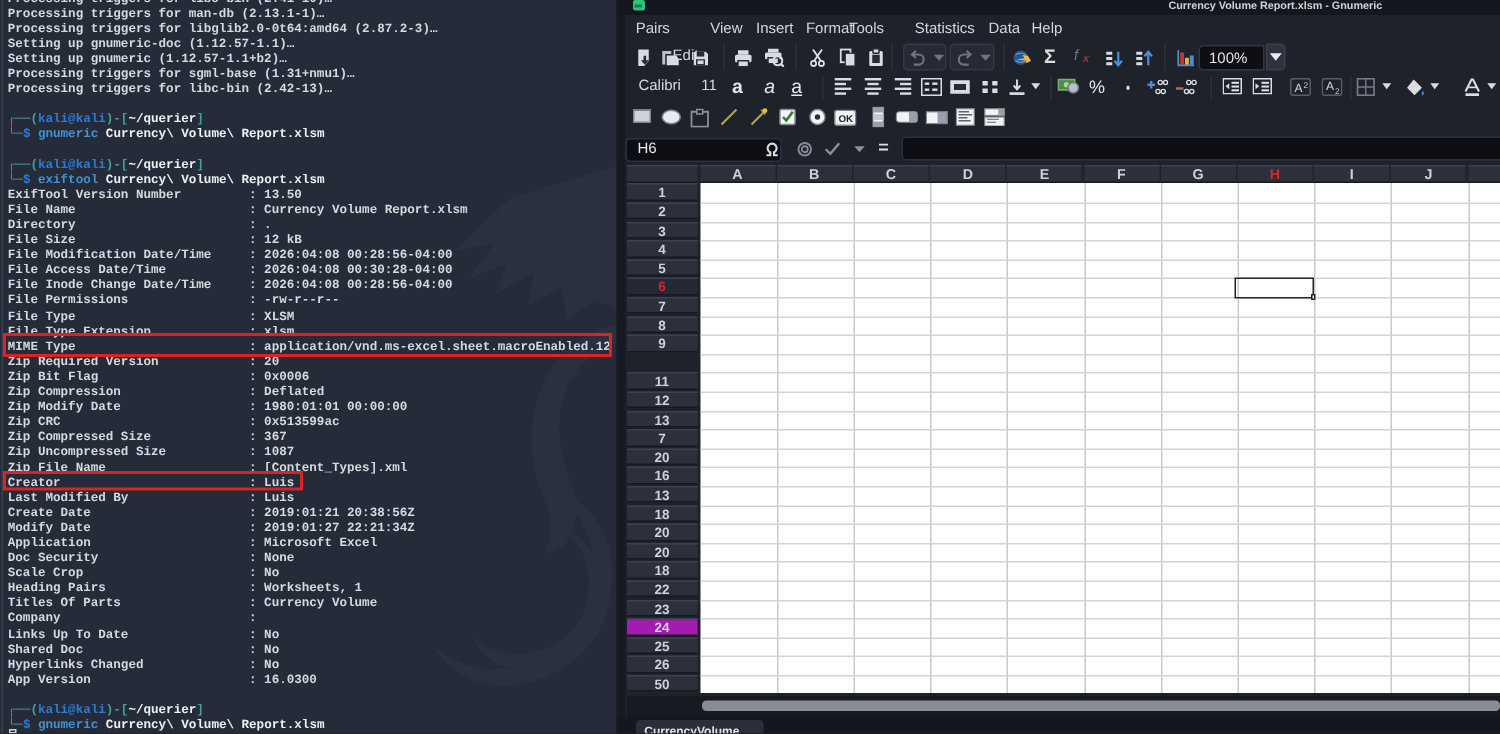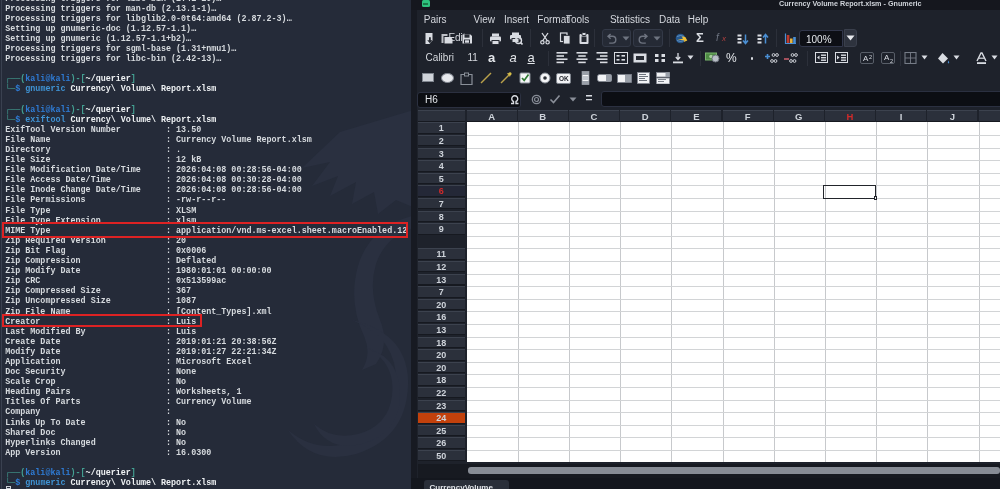--- a/index.html
+++ b/index.html
@@ -486,21 +486,21 @@
       </div>
       <div class="rh" style="top:374.3px;height:11.5px;background:#2b303b;">
         <span style="color:#ced3da">18</span>
       </div>
       <div class="rh" style="top:386.9px;height:11.5px;background:#2b303b;">
         <span style="color:#ced3da">22</span>
       </div>
       <div class="rh" style="top:399.5px;height:11.5px;background:#2b303b;">
         <span style="color:#ced3da">23</span>
       </div>
-      <div class="rh" style="top:412.1px;height:11.5px;background:#c2410c;">
+      <div class="rh" style="top:412.1px;height:11.5px;background:#a21caf;">
         <span style="color:#ced3da">24</span>
       </div>
       <div class="rh" style="top:424.7px;height:11.5px;background:#2b303b;">
         <span style="color:#ced3da">25</span>
       </div>
       <div class="rh" style="top:437.3px;height:11.5px;background:#2b303b;">
         <span style="color:#ced3da">26</span>
       </div>
       <div class="rh" style="top:449.9px;height:11.5px;background:#2b303b;">
         <span style="color:#ced3da">50</span>

